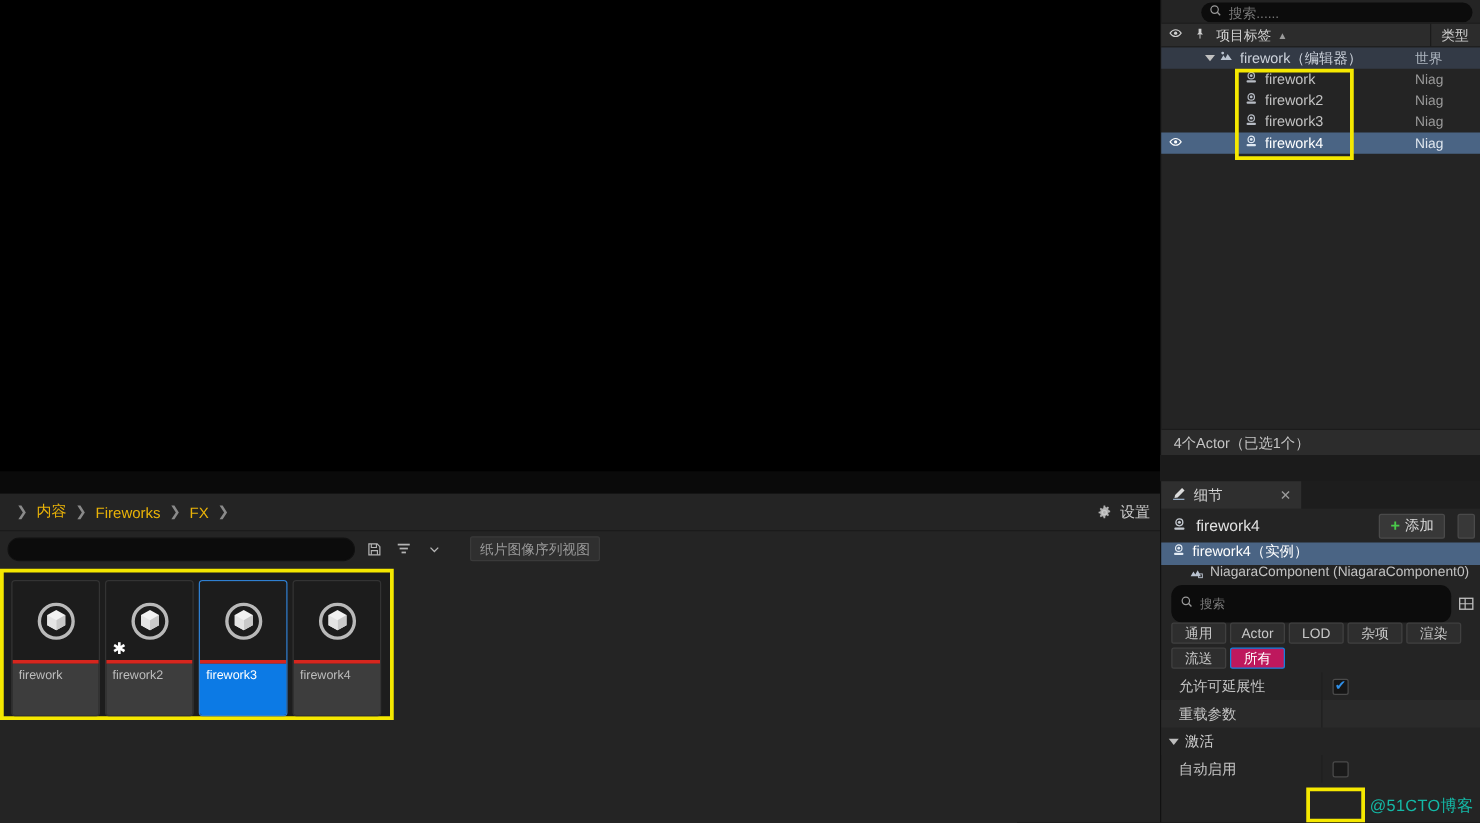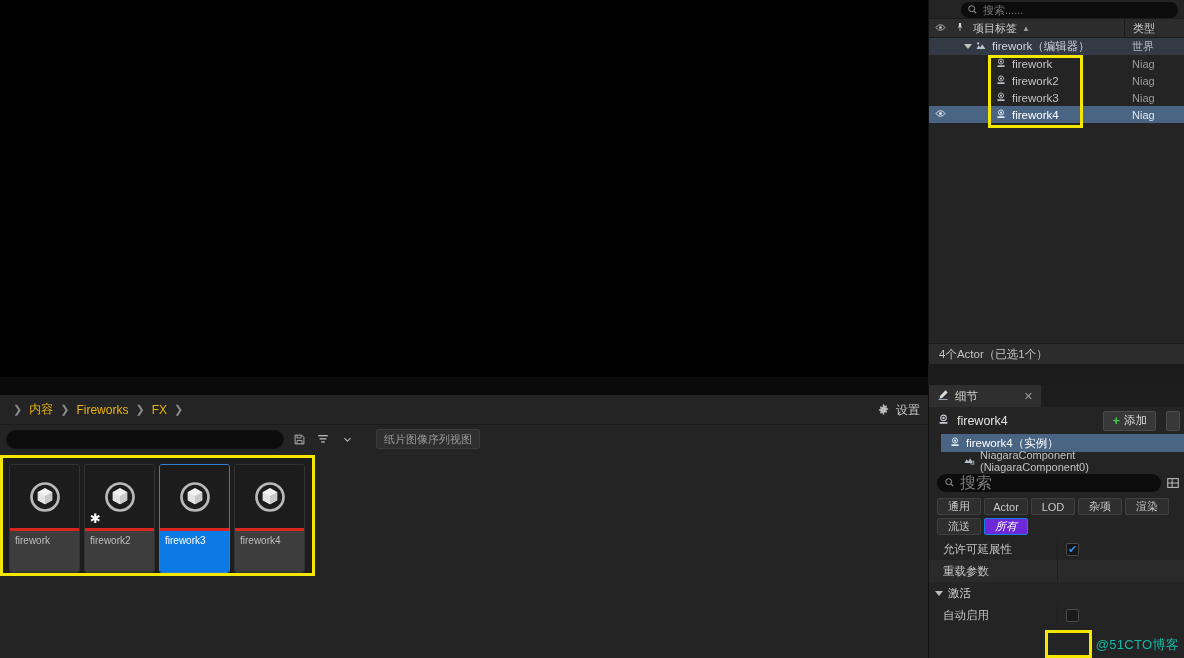--- a/index.html
+++ b/index.html
@@ -116,21 +116,21 @@
   #outliner-header {
     height: 20px; background: #2c2c2c; border-top: 1px solid #1b1b1b;
     border-bottom: 1px solid #1b1b1b;
     display: flex; align-items: center; font-size: 11px; color: #cfcfcf;
     position: relative;
   }
   .oh-eye { width: 22px; text-align: center; }
   .oh-pin { width: 18px; text-align: center; }
   .oh-label { padding-left: 4px; display: flex; align-items: center; gap: 5px; }
   .oh-type {
-    position: absolute; right: 0; top: 0; bottom: 0; width: 60px;
+    position: absolute; right: 0; top: 0; bottom: 0; width: 40px;
     border-left: 1px solid #1b1b1b; display: flex; align-items: center;
     padding-left: 8px;
   }
   .sortarrow { font-size: 8px; color: #9a9a9a; }
 
   .ol-row {
     height: 17px; display: flex; align-items: center;
     font-size: 11.5px; color: #c2c2c2; position: relative;
   }
   .ol-row.world { background: #333a46; color: #cdd3dc; }
@@ -183,47 +183,47 @@
     display: flex; align-items: center; gap: 4px; padding: 0 8px;
     font-size: 11.5px; color: #dadada;
   }
   .plus { color: #4ac94a; font-size: 13px; font-weight: bold; line-height: 1; }
   .edge-btn {
     width: 14px; height: 20px; background: #383838; border: 1px solid #4a4a4a;
     border-radius: 2px; margin-left: 3px;
   }
 
   .comp-row {
-    height: 18px; display: flex; align-items: center; gap: 5px;
-    font-size: 11.5px; padding-left: 8px; margin-left: 12px;
+    height: 18px; display: flex; gap: 5px;
+    font-size: 11.5px; padding-left: 8px;
   }
   .comp-row.sel { background: #4a6484; color: #fff; }
   .comp-row.child { padding-left: 22px; color: #c2c2c2; font-size: 11px; }
 
   #details-search-row {
     height: 26px; display: flex; align-items: center; gap: 5px;
     padding: 0 4px 0 8px;
   }
   #details-search {
-    flex: 1; height: 18px; background: #0c0c0c; border-radius: 9px;
+    flex: 1; height: 30px; background: #0c0c0c; border-radius: 9px;
     display: flex; align-items: center; padding-left: 7px; gap: 5px;
-    color: #7a7a7a; font-size: 16px;
+    color: #7a7a7a; font-size: 10px;
   }
   .grid-icon { width: 14px; height: 14px; color: #c0c0c0; }
 
   #filter-chips {
     display: flex; flex-wrap: wrap; gap: 3px; padding: 2px 4px 3px 8px;
   }
   .chip {
     height: 17px; min-width: 44px; background: #2e2e2e;
     border: 1px solid #404040; border-radius: 2px;
     display: flex; align-items: center; justify-content: center;
     font-size: 11px; color: #c8c8c8; padding: 0 8px; text-align: center;
   }
-  .chip.active { background: #6d28d9; border-color: #1580e0; color: #fff; font-style: italic; }
+  .chip.active { background: #be185d; border-color: #1580e0; color: #fff; }
 
   .prop-row {
     height: 22px; display: flex; align-items: center;
     font-size: 11.5px; color: #c4c4c4; position: relative;
   }
   .prop-row.alt { background: #2a2a2a; }
   .prop-name { width: 128px; padding-left: 14px; }
   .prop-value { flex: 1; display: flex; align-items: center; padding-left: 8px;
                 border-left: 1px solid #1f1f1f; height: 100%; }
   .checkbox {

